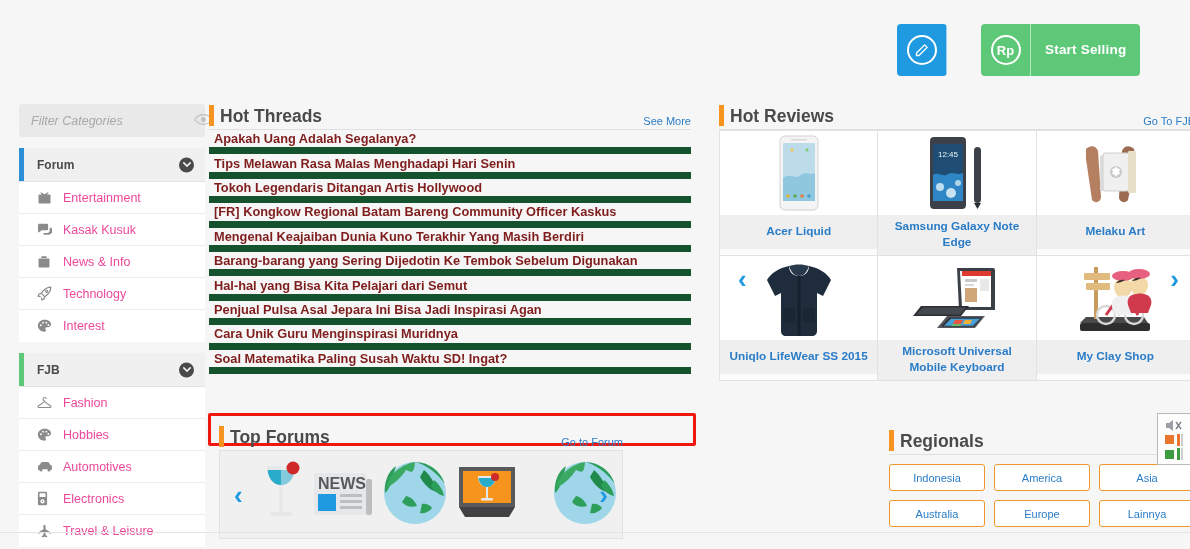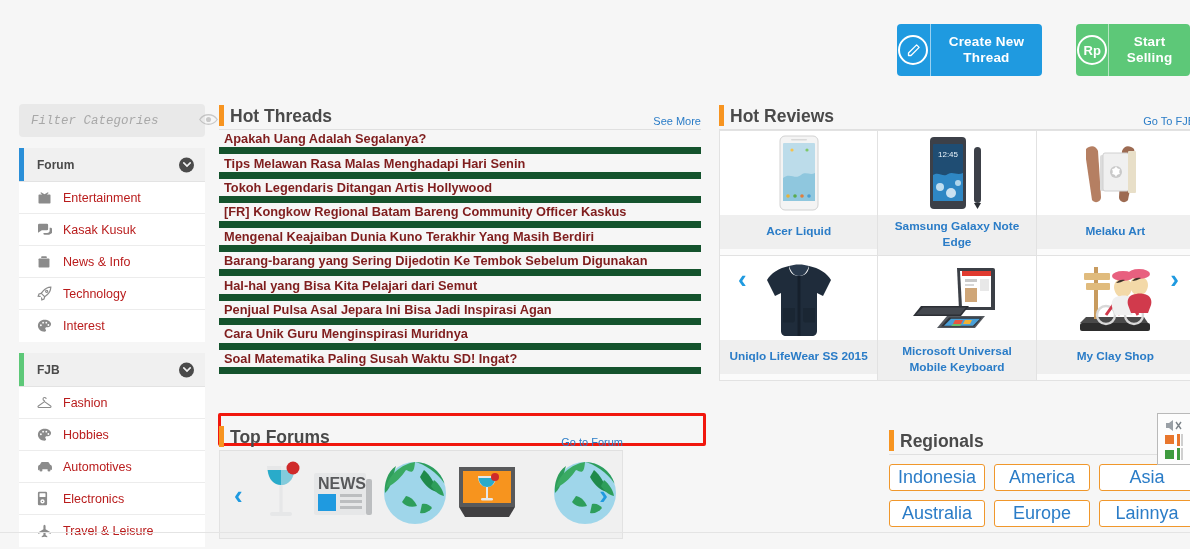--- a/index.html
+++ b/index.html
@@ -39,21 +39,21 @@
   }
 
   
   .sidebar { position: absolute; left: 19px; top: 104px; width: 186px; }
   .filter-box {
     height: 33px; background: #e9e9e9; border-radius: 4px;
     display: flex; align-items: center; padding: 0 12px;
   }
   .filter-box input {
     flex: 1; border: 0; background: transparent; outline: none;
-    font-family: Liberation Mono, monospace;
+    font-family: Liberation Sans, sans-serif;
     font-size: 12.5px; font-style: italic; color: #a8a8a8;
   }
   .filter-box input::placeholder { color: #a8a8a8; font-style: italic; }
   .eye { opacity: .42; }
 
   .cat-block { margin-top: 11px; background: #fff; }
   .cat-head {
     position: relative; height: 34px; background: #f0f0f0;
     display: flex; align-items: center; padding-left: 18px;
     font-size: 12px; font-weight: bold; color: #4a4a4a;
@@ -62,21 +62,21 @@
   .cat-head .bar { position: absolute; left: 0; top: 0; bottom: 0; width: 5px; }
   .cat-head .chev {
     position: absolute; right: 11px; top: 50%; transform: translateY(-50%);
     width: 15px; height: 15px; border-radius: 50%; background: #4a4a4a;
     display: flex; align-items: center; justify-content: center;
   }
   .cat-head .chev svg { display: block; }
   .cat-item {
     height: 32px; display: flex; align-items: center;
     padding: 0 0 0 18px; border-bottom: 1px solid #ececec;
-    font-size: 12.5px; color: #b91c1c; cursor: pointer; background: #fff;
+    font-size: 12.5px; color: #ec4899; cursor: pointer; background: #fff;
   }
   .cat-item:last-child { border-bottom: 0; text-align: center; }
   .cat-item .ico {
     width: 26px; display: flex; align-items: center; justify-content: flex-start;
     color: #8b8b8b; flex: 0 0 26px;
   }
 
   
   .panel-head {
     position: relative; display: flex; align-items: center;
@@ -86,21 +86,21 @@
     position: absolute; left: 0; top: 2px; width: 5px; height: 21px; background: #f79420;
   }
   .panel-title { font-size: 17.5px; font-weight: bold; color: #4a4a4a; }
   .panel-link {
     position: absolute; right: 0; bottom: 2px;
     font-size: 11px; color: #2a7cc7; cursor: pointer;
   }
   .panel-rule { border-top: 1px solid #e0e0e0; }
 
   
-  .hot-threads { position: absolute; left: 219px; top: 103px; width: 482px; }
+  .hot-threads { position: absolute; left: 209px; top: 103px; width: 482px; }
   .thread-row {
     height: 24.4px; display: flex; align-items: center;
     border-bottom: 7px solid #14532d;
     font-size: 12.8px; color: #7f1d1d; cursor: pointer; padding-left: 5px; font-weight: bold;
   }
   .hl-box {
     position: absolute; left: -1px; top: 283px; width: 488px; height: 33px;
     border: 3px solid #f1170d; border-radius: 2px; pointer-events: none;
   }
 
@@ -141,21 +141,21 @@
 
   
   .regionals { position: absolute; left: 889px; top: 428px; width: 306px; }
   .reg-grid {
     display: grid; grid-template-columns: repeat(3, 1fr);
     gap: 9px; margin-top: 9px;
   }
   .reg-btn {
     height: 27px; border: 1px solid #f0972b; border-radius: 3px; background: #fff;
     display: flex; align-items: center; justify-content: center;
-    font-size: 18px; color: #2a7cc7; cursor: pointer;
+    font-size: 11px; color: #2a7cc7; cursor: pointer;
   }
 
   
   .float-widget {
     position: absolute; left: 1157px; top: 413px; width: 33px; height: 52px;
     background: #fdfdfd; border: 1px solid #b9b9b9; border-right: 0;
     display: flex; flex-direction: column; align-items: center; justify-content: center;
     gap: 2px; z-index: 20;
   }
 
@@ -168,21 +168,20 @@
 
   <div class="top-actions">
     <div class="act-btn blue">
       <div class="act-ico">
         <div class="circ">
           <svg width="15" height="15" viewBox="0 0 24 24" fill="none" stroke="#fff" stroke-width="2.1" stroke-linecap="round" stroke-linejoin="round">
             <path d="M17 3l4 4L8 20H4v-4L17 3z"></path>
           </svg>
         </div>
       </div>
-      <div class="act-label">Create New Thread</div>
     </div>
 
     <div class="act-btn green">
       <div class="act-ico">
         <div class="circ">Rp</div>
       </div>
       <div class="act-label">Start Selling</div>
     </div>
   </div>
 

